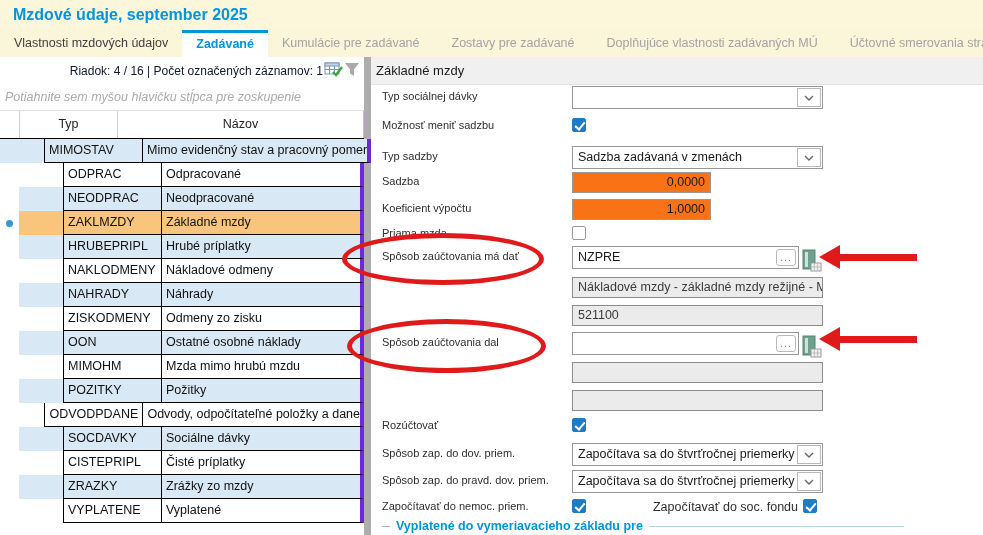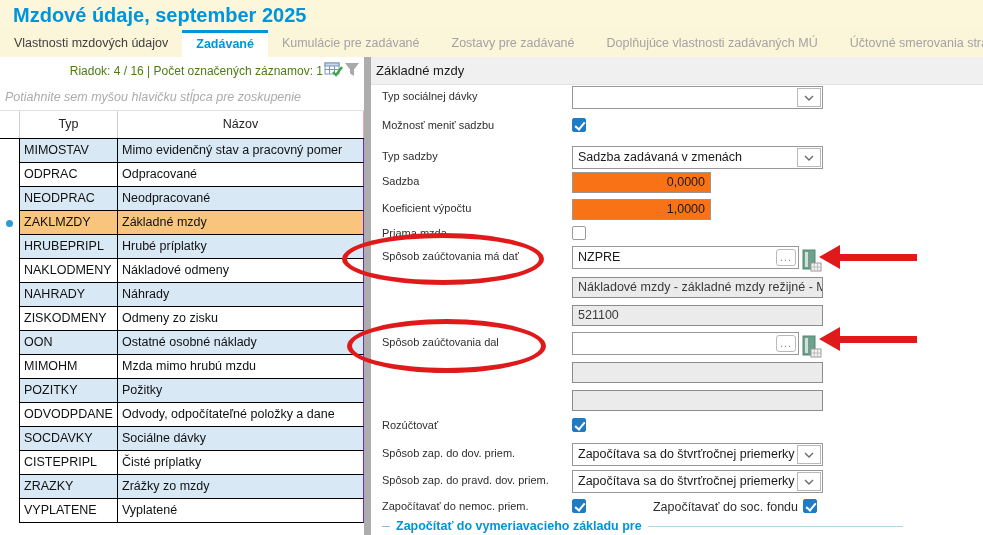--- a/index.html
+++ b/index.html
@@ -1,48 +1,48 @@
 <!DOCTYPE html>
 <html><head>
 <meta charset="utf-8">
 <style>
   * { margin:0; padding:0; box-sizing:border-box; }
   html,body { width:983px; height:535px; overflow:hidden; font-family:"Liberation Sans", sans-serif; background:#fff; }
   #root { position:relative; width:983px; height:535px; }
 
   
   .titlebar { height:30px; background:#FCF6DB; display:flex; align-items:center; padding-left:13px; }
-  .titlebar .title { color:#0095DB; font-weight:bold; font-size:20px; }
+  .titlebar .title { color:#0095DB; font-weight:bold; font-size:16px; }
   .tabbar { height:27px; background:#FBF5D9; display:flex; align-items:stretch; }
   .tab { padding:0 14px; font-size:12.5px; line-height:26px; color:#3F3F3F; white-space:nowrap; cursor:default; }
   .tab.active { background:#fff; color:#0095DB; font-weight:bold; border-top:3px solid #0095DB; line-height:23px; }
   .tab.disabled { color:#A3A3A3; }
   .tabsep { width:1px; background:#D8D8D8; margin:6px 2px; }
 
   
   .main { display:flex; height:478px; }
   .left { width:364px; background:#fff; position:relative; }
   .splitter { width:7px; background:#ADADAD; }
   .right { flex:1; position:relative; background:#fff; }
 
   
-  .statusrow { height:27px; display:flex; align-items:center; justify-content:flex-end; gap:1px; padding-right:3px; font-size:12px; color:#4d7c0f; }
+  .statusrow { height:27px; display:flex; align-items:center; justify-content:flex-end; gap:1px; padding-right:3px; font-size:12px; color:#0f172a; }
   .hintrow { height:27px; display:flex; align-items:center; padding-left:5px; font-size:12.5px; font-style:italic; color:#ABABAB; border-bottom:1px solid #E2E2E2; }
   .colheader { height:27px; display:flex; font-size:12.5px; color:#222; }
   .colheader .spacer { width:19px; }
   .colheader .h-typ { width:98px; text-align:center; line-height:26px; border-left:1px solid #CFCFCF; }
   .colheader .h-nazov { flex:1; text-align:center; line-height:26px; border-left:1px solid #CFCFCF; border-right:1px solid #fca5a5; }
   .tbody { border-top:1px solid #000; }
   .trow { display:flex; height:24px; font-size:12.5px; color:#111; }
   .trow .marker { width:19px; display:flex; align-items:center; justify-content:center; background:#fff; }
-  .trow .cells { flex:1; display:flex; background:#fff; }
+  .trow .cells { flex:1; display:flex; background:#fff;padding-left:44px; }
   .trow.alt .cells { background:#D9E8F5; }
   .trow.selected .cells { background:#F9C57D; }
   .c-typ { width:98px; border-left:1px solid #000; border-bottom:1px solid #000; padding-left:4px; line-height:22px; }
-  .c-nazov { flex:1; border-left:1px solid #000; border-right:1px solid #6d28d9; border-bottom:1px solid #000; padding-left:4px; line-height:22px; white-space:nowrap; overflow:hidden; }
+  .c-nazov { flex:1; border-left:1px solid #000; border-right:4px solid #6d28d9; border-bottom:1px solid #000; padding-left:4px; line-height:22px; white-space:nowrap; overflow:hidden; }
   .dot { display:none; width:7px; height:7px; border-radius:50%; background:#2E9BD6; }
   .marker.on .dot { display:block; }
 
   
   .rheader { position:absolute; left:0; top:0; right:0; height:28px; background:#F0F0F0; border-bottom:1px solid #E3E3E3; font-size:13px; color:#1a1a1a; line-height:27px; padding-left:5px; }
   .flabel { position:absolute; left:11px; font-size:11px; color:#2E2E2E; white-space:nowrap; }
   .combo { position:absolute; left:201px; width:251px; height:23px; background:#fff; border:1px solid #979797;text-decoration:underline; }
   .combo .cval { position:absolute; left:5px; top:0; line-height:21px; font-size:12.5px; color:#1a1a1a; white-space:nowrap; }
   .chev { position:absolute; right:1px; top:1px; bottom:1px; width:24px; background:#fff; border:1px solid #B9B9B9; display:flex; align-items:center; justify-content:center; }
   .numinput { position:absolute; left:201px; width:139px; height:21px; background:#f97316; border:1px solid #979797; font-size:12.5px; color:#1a1a1a; text-align:right; padding-right:5px; line-height:19px; }
@@ -346,21 +346,21 @@
           </span>
       </div>
 
       <div class="flabel" style="top:443px">Započítavať do nemoc. priem.</div>
       <div class="cb checked" style="top:442px"></div>
       <div class="rlabel2" style="top:443px">Započítavať do soc. fondu</div>
       <div class="cb cb2 checked" style="top:442px"></div>
 
       <div class="gfooter">
         <span class="dashline"></span>
-        <span class="ftext">Započítať do vymeriavacieho základu pre</span>
+        <span class="ftext">Vyplatené do vymeriavacieho základu pre</span>
         <span class="longline"></span>
       </div>
     </div>
   </div>
 
   <div class="ellipse" style="left:342px; top:233px; width:202px; height:52px;"></div>
   <div class="ellipse" style="left:347px; top:319px; width:199px; height:54px;"></div>
   <div class="arrow" style="left:819px; top:245px;">
     <span class="head"></span>
       <span class="shaft"></span>

